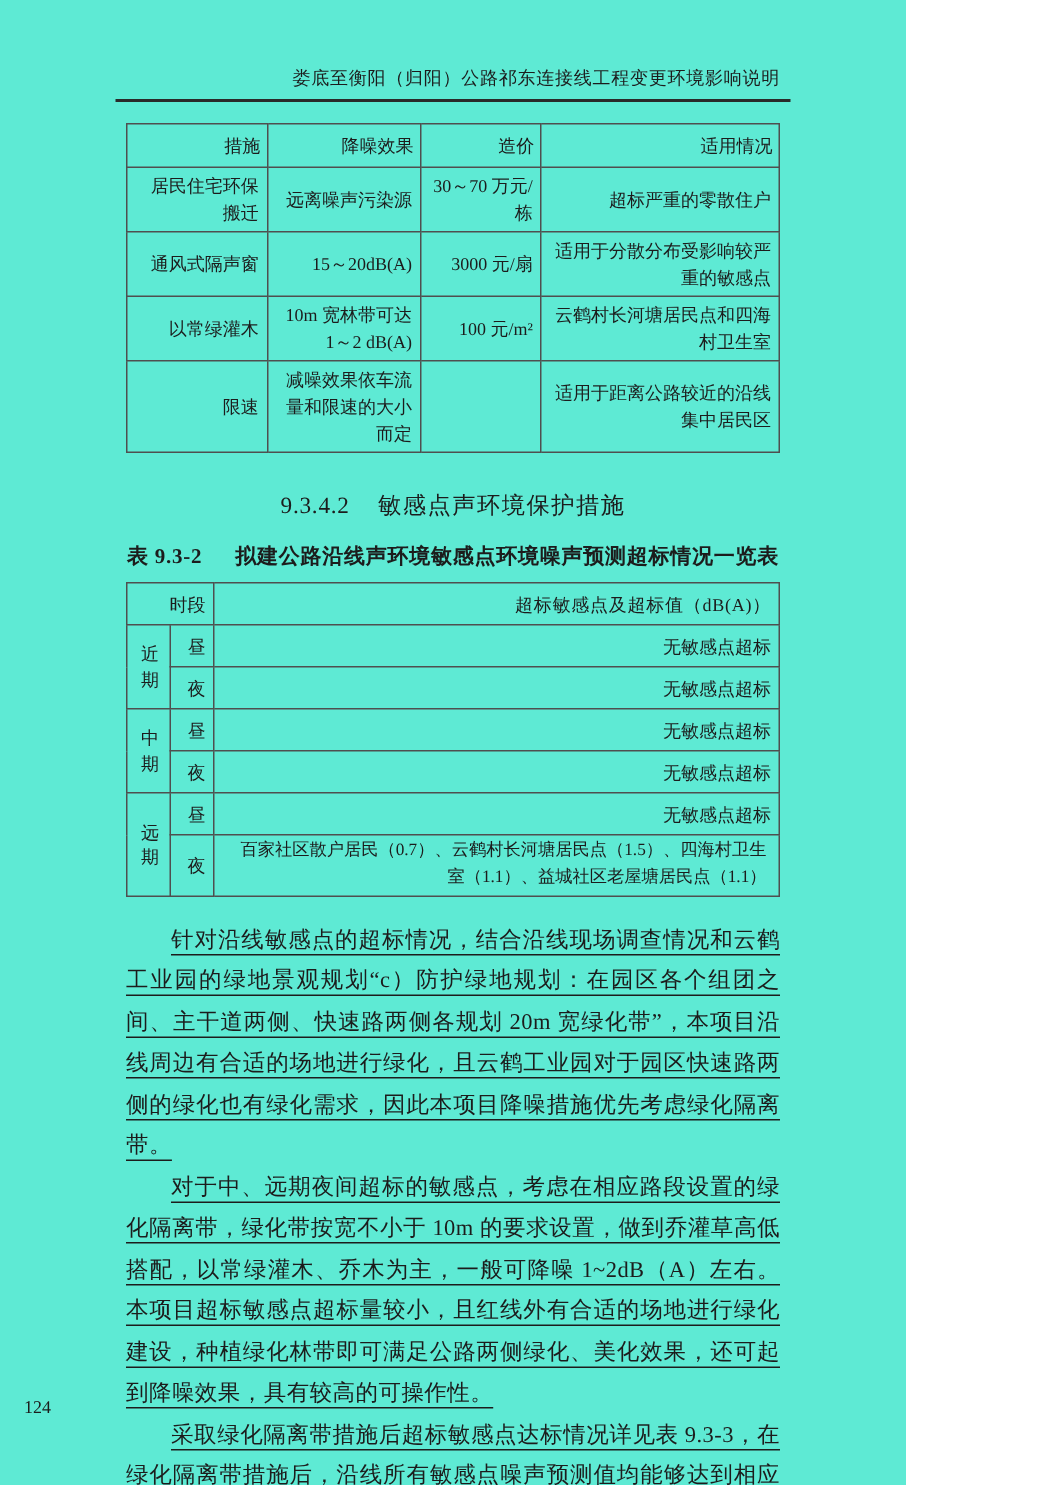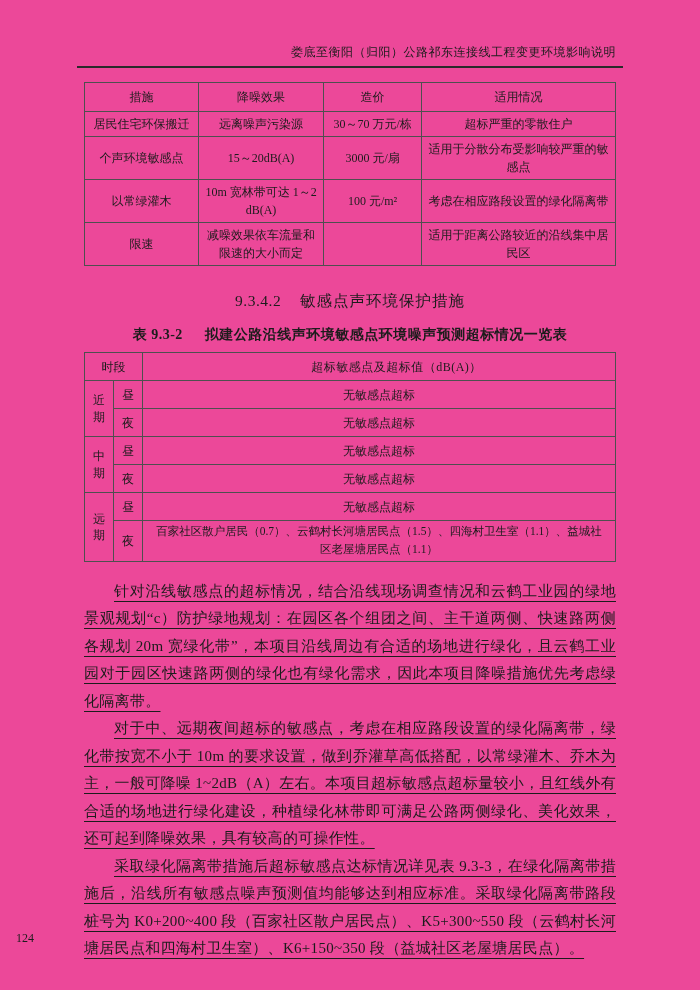--- a/index.html
+++ b/index.html
@@ -1,21 +1,21 @@
 <!DOCTYPE html>
 <html lang="zh"><head>
 <meta charset="utf-8">
 <style>
   html,body{margin:0;padding:0;background:#ffffff;}
   .page{
     position:relative;
-    width:700px;height:990px;
+    width:604px;height:990px;
     box-sizing:border-box;
     padding:44px 84px 0 84px;
-    background:#ec4899;
+    background:#5eead4;
     font-family:"Liberation Serif","DejaVu Serif",serif;
     color:#1c1c1c;
     overflow:hidden;
   }
   
   .header-title{
     text-align:right;
     font-size:12px;
     letter-spacing:0.5px;
     line-height:16px;
@@ -23,21 +23,21 @@
   .header-rule{
     height:0;
     border-bottom:2px solid #2a2a2a;
     margin:6px -7px 0 -7px;
   }
   
   table{border-collapse:collapse;width:100%;table-layout:fixed;}
   th,td{
     border:1px solid #4f4f4f;
     font-weight:normal;
-    text-align:center;
+    text-align:right;
     vertical-align:middle;
     padding:3px 5px;
     font-size:12px;
     line-height:1.5;
   }
   
   .measures-table{margin-top:14px;}
   .measures-table col.c1{width:21.5%;}
   .measures-table col.c2{width:23.5%;}
   .measures-table col.c3{width:18.5%;}
@@ -120,30 +120,30 @@
       </tr>
     </thead>
     <tbody>
       <tr>
         <td>居民住宅环保搬迁</td>
         <td>远离噪声污染源</td>
         <td>30～70 万元/栋</td>
         <td>超标严重的零散住户</td>
       </tr>
       <tr>
-        <td>个声环境敏感点</td>
+        <td>通风式隔声窗</td>
         <td>15～20dB(A)</td>
         <td>3000 元/扇</td>
         <td>适用于分散分布受影响较严重的敏感点</td>
       </tr>
       <tr>
         <td>以常绿灌木</td>
         <td>10m 宽林带可达 1～2 dB(A)</td>
         <td>100 元/m²</td>
-        <td>考虑在相应路段设置的绿化隔离带</td>
+        <td>云鹤村长河塘居民点和四海村卫生室</td>
       </tr>
       <tr>
         <td>限速</td>
         <td>减噪效果依车流量和限速的大小而定</td>
         <td></td>
         <td>适用于距离公路较近的沿线集中居民区</td>
       </tr>
     </tbody>
   </table>
 

